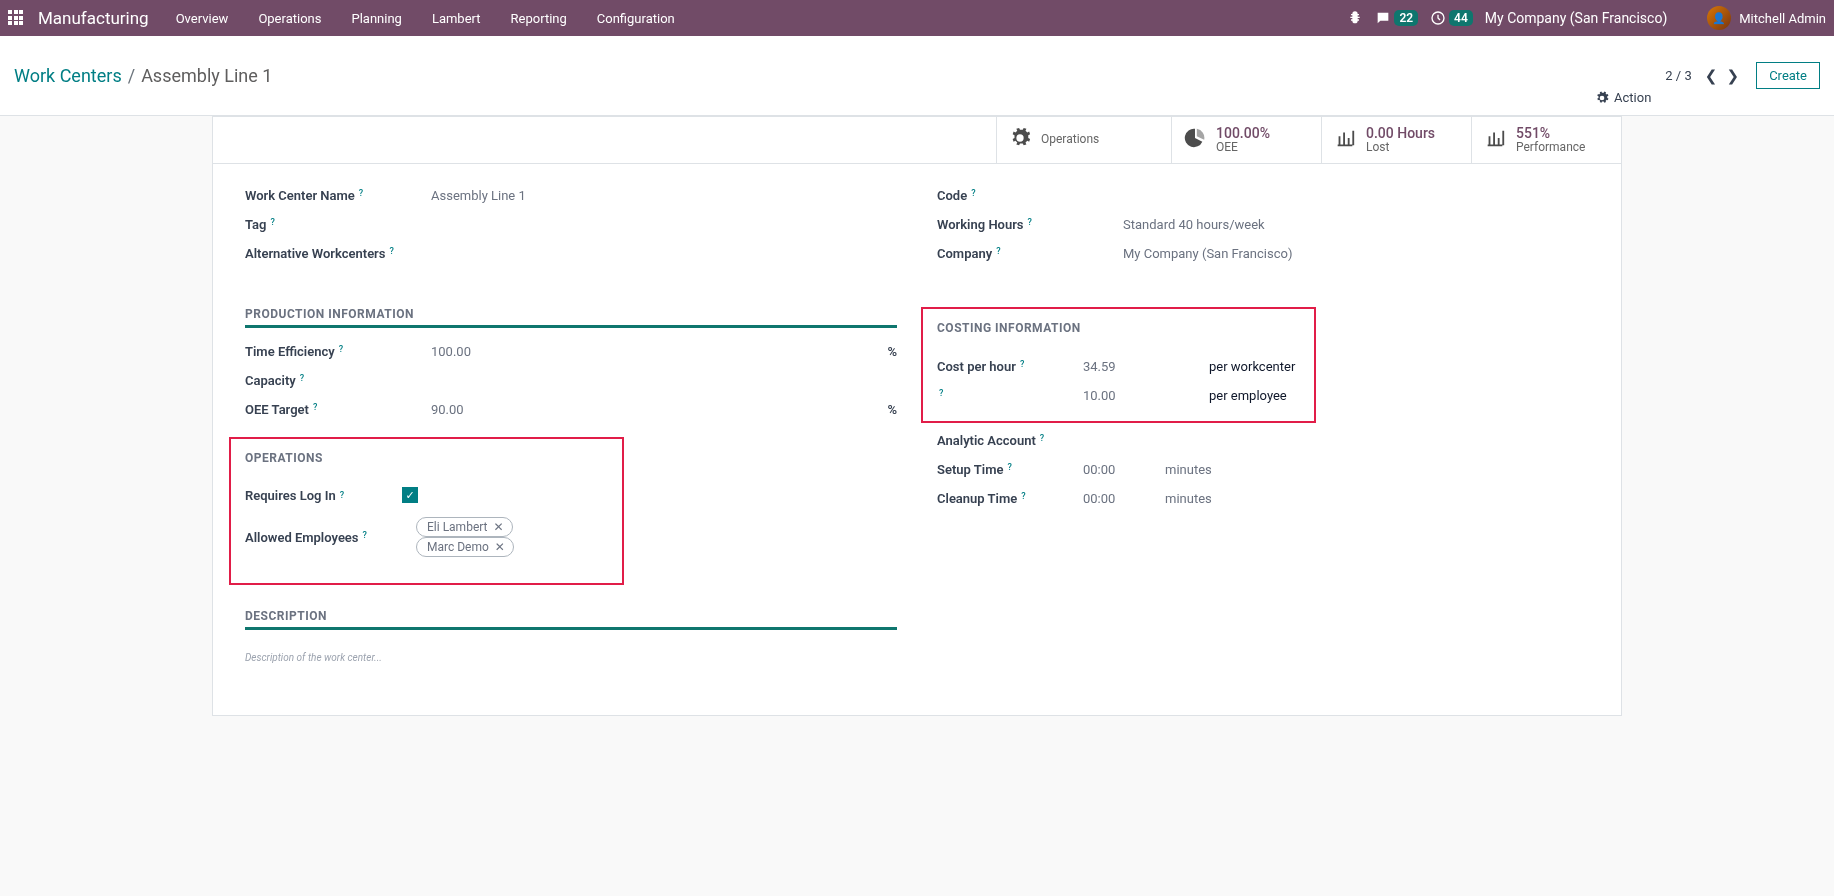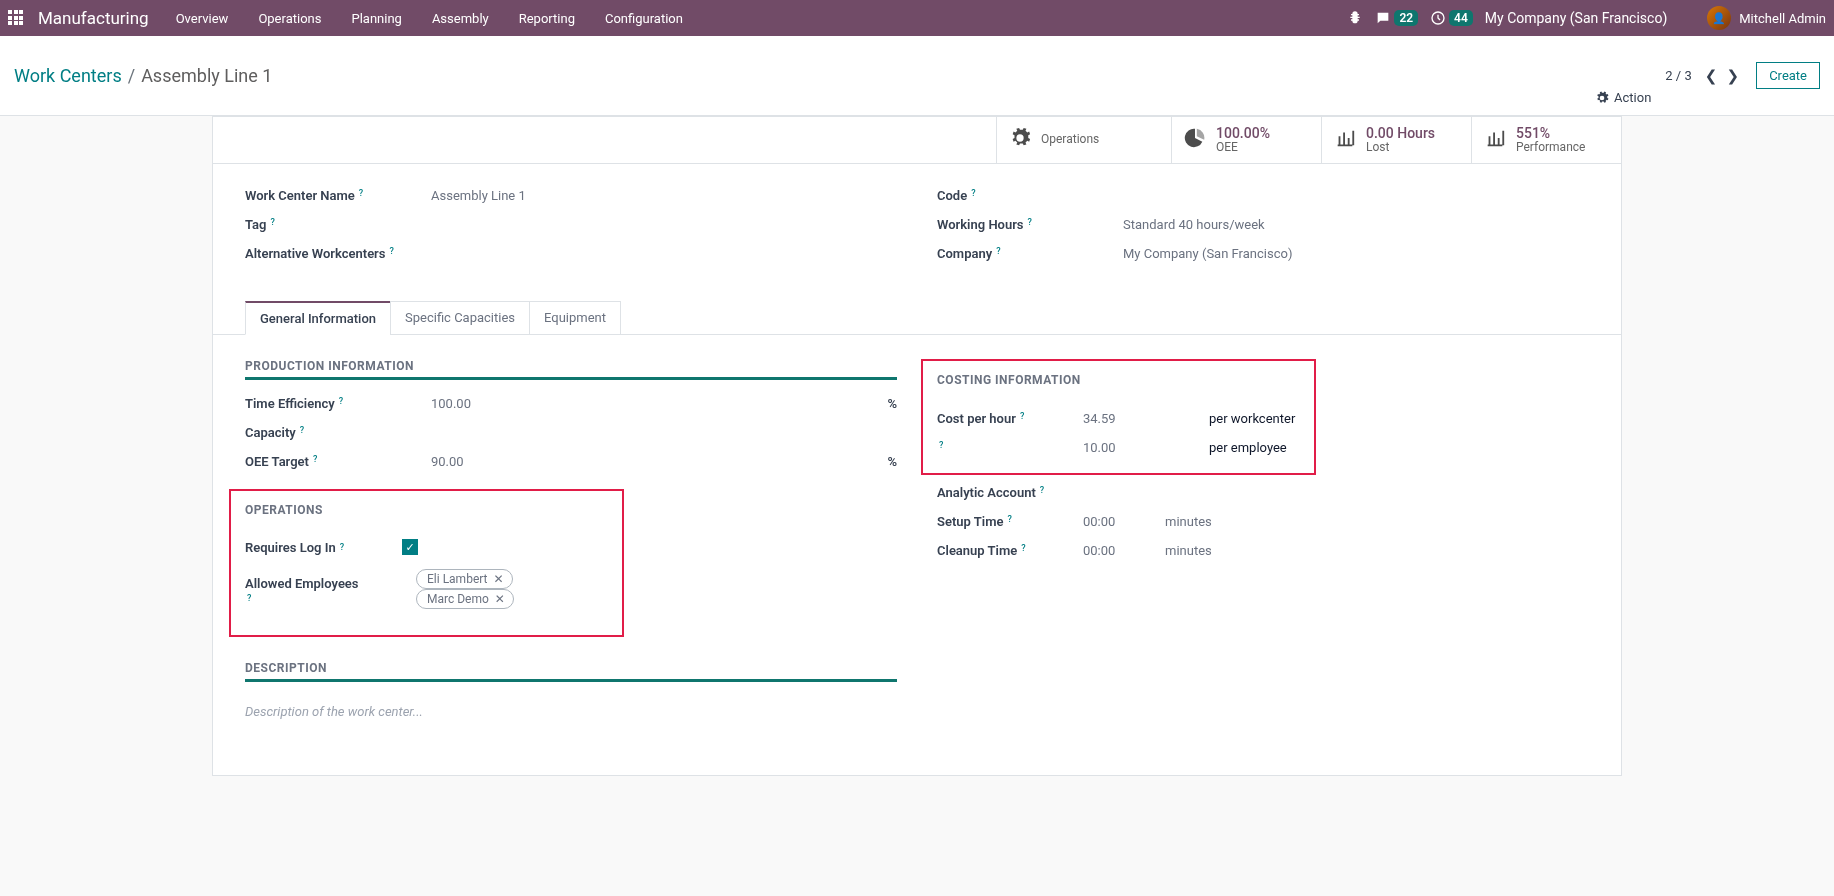--- a/index.html
+++ b/index.html
@@ -63,21 +63,21 @@
     .tab-pane { padding: 24px 32px 32px; }
 
     
     .section-heading { font-size: 12px; font-weight: 700; letter-spacing: 0.5px; color: #6b7280; border-bottom: 3px solid #0f766e; padding-bottom: 4px; margin-bottom: 16px; text-transform: uppercase; }
 
     .tag-pill { display: inline-flex; align-items: center; gap: 6px; border: 1px solid #adb5bd; border-radius: 20px; padding: 2px 8px 2px 10px; font-size: 12px; color: #6b7280; margin-right: 4px; }
     .tag-pill .x { cursor: pointer; color: #6b7280; font-size: 12px; }
 
     .checkbox { width: 16px; height: 16px; background: #017e84; display: inline-flex; align-items: center; justify-content: center; color: #fff; font-size: 11px; }
 
-    textarea.desc { width: 100%; border: none; resize: none; font-family: inherit; font-size: 13px; color: #6b7280; outline: none; padding: 6px 0; }
+    textarea.desc { width: 100%; border: none; resize: none; font-family: inherit; font-size: 10px; color: #6b7280; outline: none; padding: 6px 0; }
     textarea.desc::placeholder { color: #9ca3af; font-style: italic; }
 
     
     .red-box { border: 2px solid #e11d48; padding: 12px 14px; margin-left: -16px; margin-right: 12px; }
 
     .value-note { color: #0f172a; font-size: 13px; margin-left: 30px; }
     .time-unit { color: #6b7280; font-size: 13px; margin-left: 16px; }
 
     .field-row.with-suffix { align-items: center; }
     .field-row.with-suffix .field-value-wrap { flex: 1; display: flex; align-items: center; justify-content: space-between; }
@@ -95,21 +95,21 @@
         <span></span>
         <span></span>
         <span></span>
         <span></span>
         <span></span>
     </div>
     <span class="navbar-brand">Manufacturing</span>
     <span class="nav-link">Overview</span>
     <span class="nav-link">Operations</span>
     <span class="nav-link">Planning</span>
-    <span class="nav-link">Assembly</span>
+    <span class="nav-link">Lambert</span>
     <span class="nav-link">Reporting</span>
     <span class="nav-link">Configuration</span>
   </div>
   <div class="navbar-right">
     <span class="navbar-icon">
       <svg width="16" height="16" viewBox="0 0 24 24" fill="currentColor">
           <path d="M12 2a4 4 0 0 1 4 4h2v2h-2v2h3v2h-3v2h2v2h-2a4 4 0 0 1-8 0H6v-2h2v-2H5v-2h3V8H6V6h2a4 4 0 0 1 4-4z"></path>
         </svg>
     </span>
     <span class="navbar-icon">
@@ -248,25 +248,20 @@
             <div class="field-label">
                 <span>Company</span>
                 <span class="q">?</span>
               </div>
             <div class="field-value">My Company (San Francisco)</div>
           </div>
         </div>
       </div>
     </div>
 
-    <div class="tabs">
-      <div class="tab active first">General Information</div>
-      <div class="tab">Specific Capacities</div>
-      <div class="tab">Equipment</div>
-    </div>
 
     <div class="tab-pane">
       <div class="two-col">
 
         <div class="col">
           <div class="section-heading">PRODUCTION INFORMATION</div>
 
           <div class="field-row with-suffix">
             <div class="field-label">
                 <span>Time Efficiency</span>
@@ -298,21 +293,21 @@
           <div class="red-box" style="margin-top: 20px; width: 395px;">
             <div class="section-heading" style="border-bottom:none; margin-bottom: 18px;">OPERATIONS</div>
             <div class="field-row" style="align-items:center;">
               <div class="field-label" style="width: 141px; align-items: center;">
                   <span>Requires Log In</span>
                   <span class="q">?</span>
                 </div>
               <div class="field-value"><span class="checkbox">✓</span></div>
             </div>
             <div class="field-row" style="align-items:center;">
-              <div class="field-label" style="width: 155px; flex-direction: column;">
+              <div class="field-label" style="width: 155px;">
                   <span>Allowed Employees</span>
                   <span class="q">?</span>
                 </div>
               <div class="field-value">
                 <span class="tag-pill">
                     <span>Eli Lambert</span>
                     <span class="x">✕</span>
                   </span>
                 <span class="tag-pill">
                     <span>Marc Demo</span>

